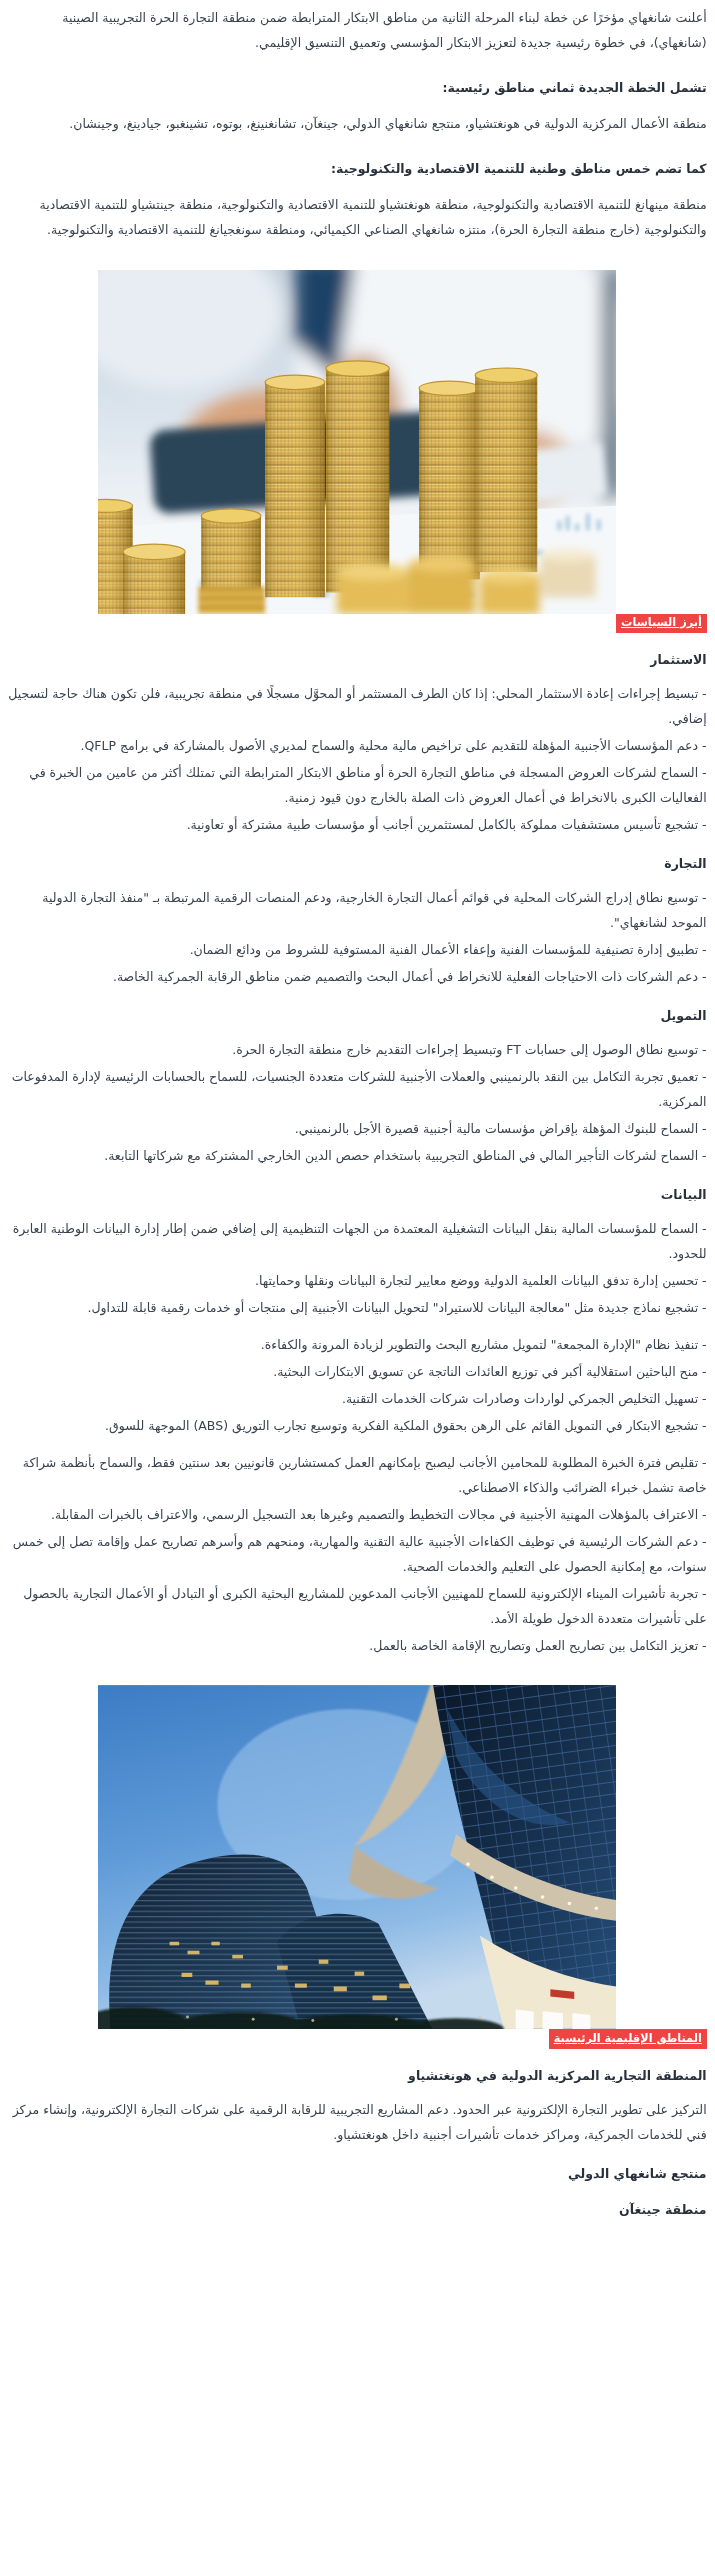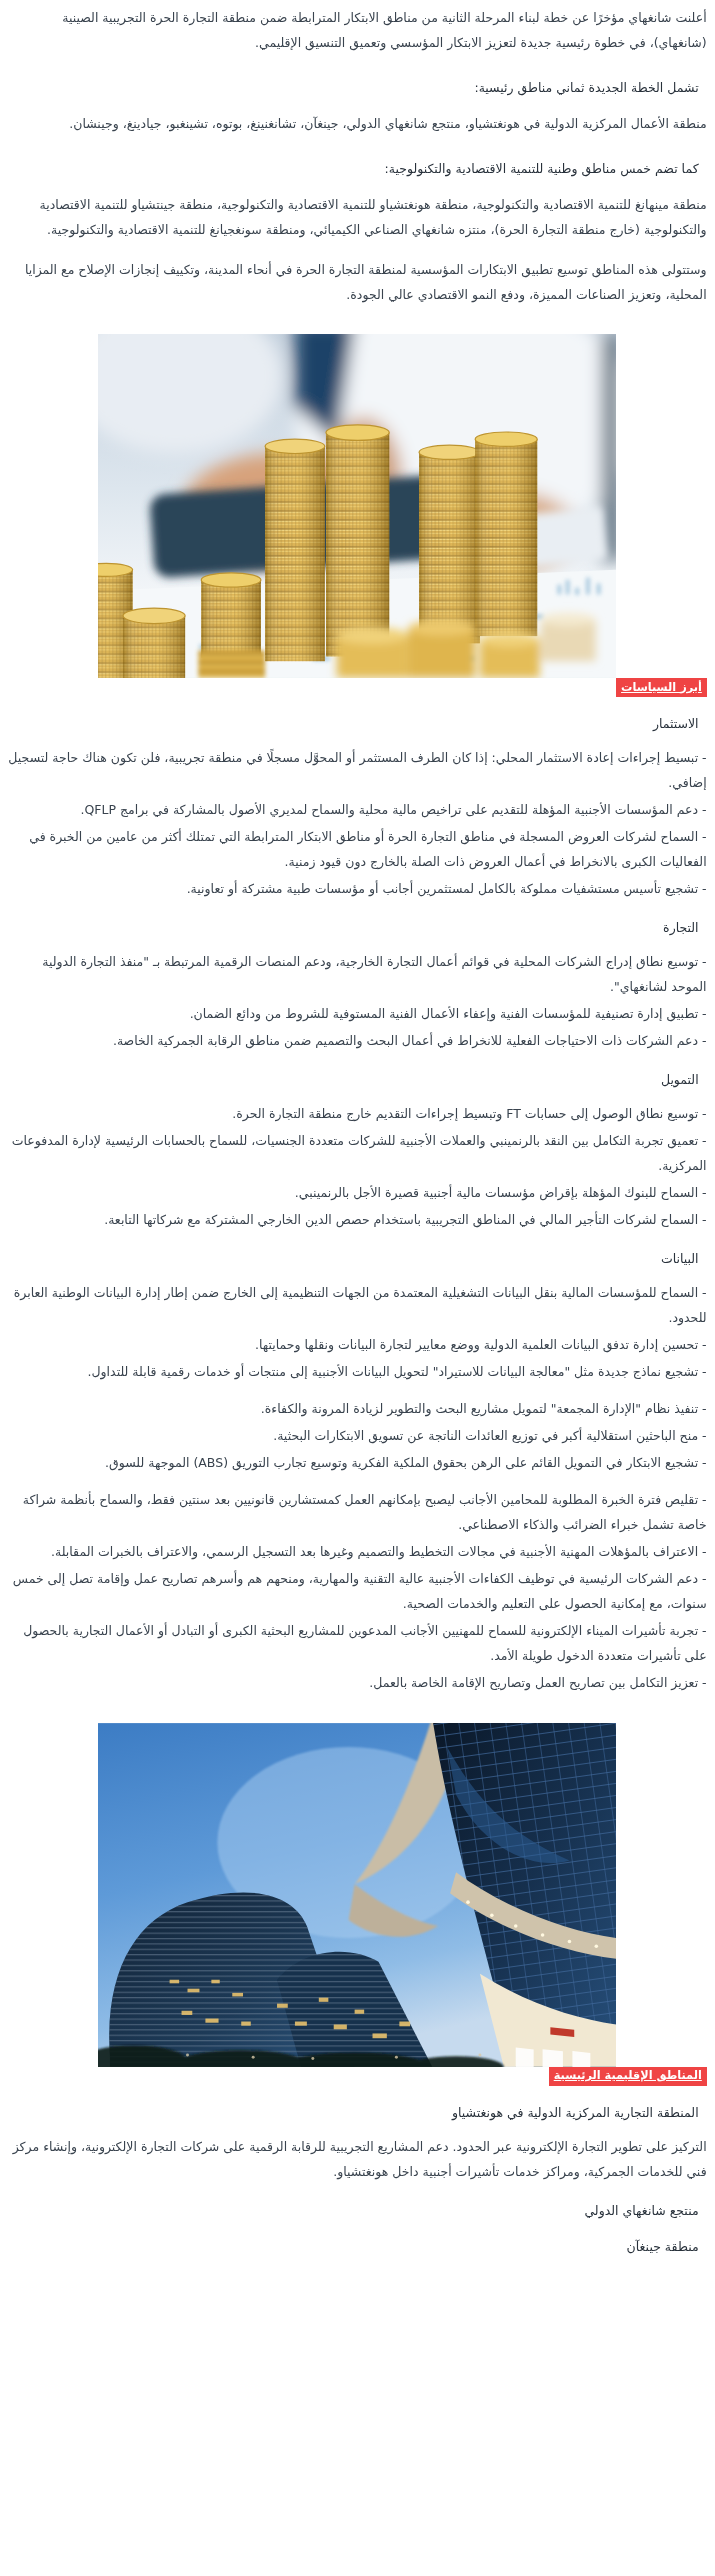--- a/index.html
+++ b/index.html
@@ -8,21 +8,21 @@
     width:716px;height:2576px;
     box-sizing:border-box;
     padding:4.8px 8.4px 0 8.4px;
     direction:rtl;text-align:right;
     font-family:"DejaVu Sans",sans-serif;
     color:#39434e;
     overflow:hidden;
     background:#ffffff;
   }
   .para{margin:0;font-size:12.5px;line-height:25px;font-weight:400;color:#39434e;}
-  .head{margin:8px;font-size:12.5px;line-height:18px;font-weight:400;color:#28313b;}
+  .head{margin:0;font-size:12.5px;line-height:18px;font-weight:700;color:#28313b;}
   .g13{margin-top:2px}
   .g20{margin-top:12px}
   .g22{margin-top:13px}
   .g24{margin-top:14.3px}
   .g30{margin-top:18px}
   .g40{margin-top:24px}
   .g46{margin-top:27.5px}
   .photo{
     margin:27.5px auto 0 auto;
     width:518px;height:344px;
@@ -46,21 +46,20 @@
 </head>
 <body>
 
 <div class="page">
 
   <p class="para">أعلنت شانغهاي مؤخرًا عن خطة لبناء المرحلة الثانية من مناطق الابتكار المترابطة ضمن منطقة التجارة الحرة التجريبية الصينية (شانغهاي)، في خطوة رئيسية جديدة لتعزيز الابتكار المؤسسي وتعميق التنسيق الإقليمي.</p>
   <h3 class="head g40">تشمل الخطة الجديدة ثماني مناطق رئيسية:</h3>
   <p class="para g24">منطقة الأعمال المركزية الدولية في هونغتشياو، منتجع شانغهاي الدولي، جينغآن، تشانغنينغ، بوتوه، تشينغبو، جيادينغ، وجينشان.</p>
   <h3 class="head g40">كما تضم خمس مناطق وطنية للتنمية الاقتصادية والتكنولوجية:</h3>
   <p class="para g24">منطقة مينهانغ للتنمية الاقتصادية والتكنولوجية، منطقة هونغتشياو للتنمية الاقتصادية والتكنولوجية، منطقة جينتشياو للتنمية الاقتصادية والتكنولوجية (خارج منطقة التجارة الحرة)، منتزه شانغهاي الصناعي الكيميائي، ومنطقة سونغجيانغ للتنمية الاقتصادية والتكنولوجية.</p>
-  <p class="para g24">وستتولى هذه المناطق توسيع تطبيق الابتكارات المؤسسية لمنطقة التجارة الحرة في أنحاء المدينة، وتكييف إنجازات الإصلاح مع المزايا المحلية، وتعزيز الصناعات المميزة، ودفع النمو الاقتصادي عالي الجودة.</p>
 
   <figure class="photo g46">
     <svg viewBox="0 0 868 576" xmlns="http://www.w3.org/2000/svg">
       <defs>
         <linearGradient id="bg1" x1="0" y1="0" x2="0" y2="1">
           <stop offset="0" stop-color="#c3d0dd"></stop>
           <stop offset="0.45" stop-color="#dde6ee"></stop>
           <stop offset="0.75" stop-color="#f2f5f8"></stop>
           <stop offset="1" stop-color="#eef2f5"></stop>
         </linearGradient>
@@ -205,26 +204,27 @@
   <p class="para g13">- تطبيق إدارة تصنيفية للمؤسسات الفنية وإعفاء الأعمال الفنية المستوفية للشروط من ودائع الضمان.</p>
   <p class="para g13">- دعم الشركات ذات الاحتياجات الفعلية للانخراط في أعمال البحث والتصميم ضمن مناطق الرقابة الجمركية الخاصة.</p>
 
   <h3 class="head g30">التمويل</h3>
   <p class="para g20">- توسيع نطاق الوصول إلى حسابات FT وتبسيط إجراءات التقديم خارج منطقة التجارة الحرة.</p>
   <p class="para g13">- تعميق تجربة التكامل بين النقد بالرنمينبي والعملات الأجنبية للشركات متعددة الجنسيات، للسماح بالحسابات الرئيسية لإدارة المدفوعات المركزية.</p>
   <p class="para g13">- السماح للبنوك المؤهلة بإقراض مؤسسات مالية أجنبية قصيرة الأجل بالرنمينبي.</p>
   <p class="para g13">- السماح لشركات التأجير المالي في المناطق التجريبية باستخدام حصص الدين الخارجي المشتركة مع شركاتها التابعة.</p>
 
   <h3 class="head g30">البيانات</h3>
-  <p class="para g20">- السماح للمؤسسات المالية بنقل البيانات التشغيلية المعتمدة من الجهات التنظيمية إلى الخارج ضمن إطار إدارة البيانات الوطنية العابرة للحدود.</p>
+  <p class="para g20">- السماح للمؤسسات المالية بنقل البيانات التشغيلية المعتمدة من الجهات التنظيمية إلى إضافي ضمن إطار إدارة البيانات الوطنية العابرة للحدود.</p>
   <p class="para g13">- تحسين إدارة تدفق البيانات العلمية الدولية ووضع معايير لتجارة البيانات ونقلها وحمايتها.</p>
   <p class="para g13">- تشجيع نماذج جديدة مثل "معالجة البيانات للاستيراد" لتحويل البيانات الأجنبية إلى منتجات أو خدمات رقمية قابلة للتداول.</p>
 
   <p class="para g20">- تنفيذ نظام "الإدارة المجمعة" لتمويل مشاريع البحث والتطوير لزيادة المرونة والكفاءة.</p>
   <p class="para g13">- منح الباحثين استقلالية أكبر في توزيع العائدات الناتجة عن تسويق الابتكارات البحثية.</p>
+  <p class="para g13">- تسهيل التخليص الجمركي لواردات وصادرات شركات الخدمات التقنية.</p>
   <p class="para g13">- تشجيع الابتكار في التمويل القائم على الرهن بحقوق الملكية الفكرية وتوسيع تجارب التوريق (ABS) الموجهة للسوق.</p>
 
   <p class="para g20">- تقليص فترة الخبرة المطلوبة للمحامين الأجانب ليصبح بإمكانهم العمل كمستشارين قانونيين بعد سنتين فقط، والسماح بأنظمة شراكة خاصة تشمل خبراء الضرائب والذكاء الاصطناعي.</p>
   <p class="para g13">- الاعتراف بالمؤهلات المهنية الأجنبية في مجالات التخطيط والتصميم وغيرها بعد التسجيل الرسمي، والاعتراف بالخبرات المقابلة.</p>
   <p class="para g13">- دعم الشركات الرئيسية في توظيف الكفاءات الأجنبية عالية التقنية والمهارية، ومنحهم هم وأسرهم تصاريح عمل وإقامة تصل إلى خمس سنوات، مع إمكانية الحصول على التعليم والخدمات الصحية.</p>
   <p class="para g13">- تجربة تأشيرات الميناء الإلكترونية للسماح للمهنيين الأجانب المدعوين للمشاريع البحثية الكبرى أو التبادل أو الأعمال التجارية بالحصول على تأشيرات متعددة الدخول طويلة الأمد.</p>
   <p class="para g13">- تعزيز التكامل بين تصاريح العمل وتصاريح الإقامة الخاصة بالعمل.</p>
 
   <figure class="photo g46">
     <svg viewBox="0 0 868 576" xmlns="http://www.w3.org/2000/svg">

